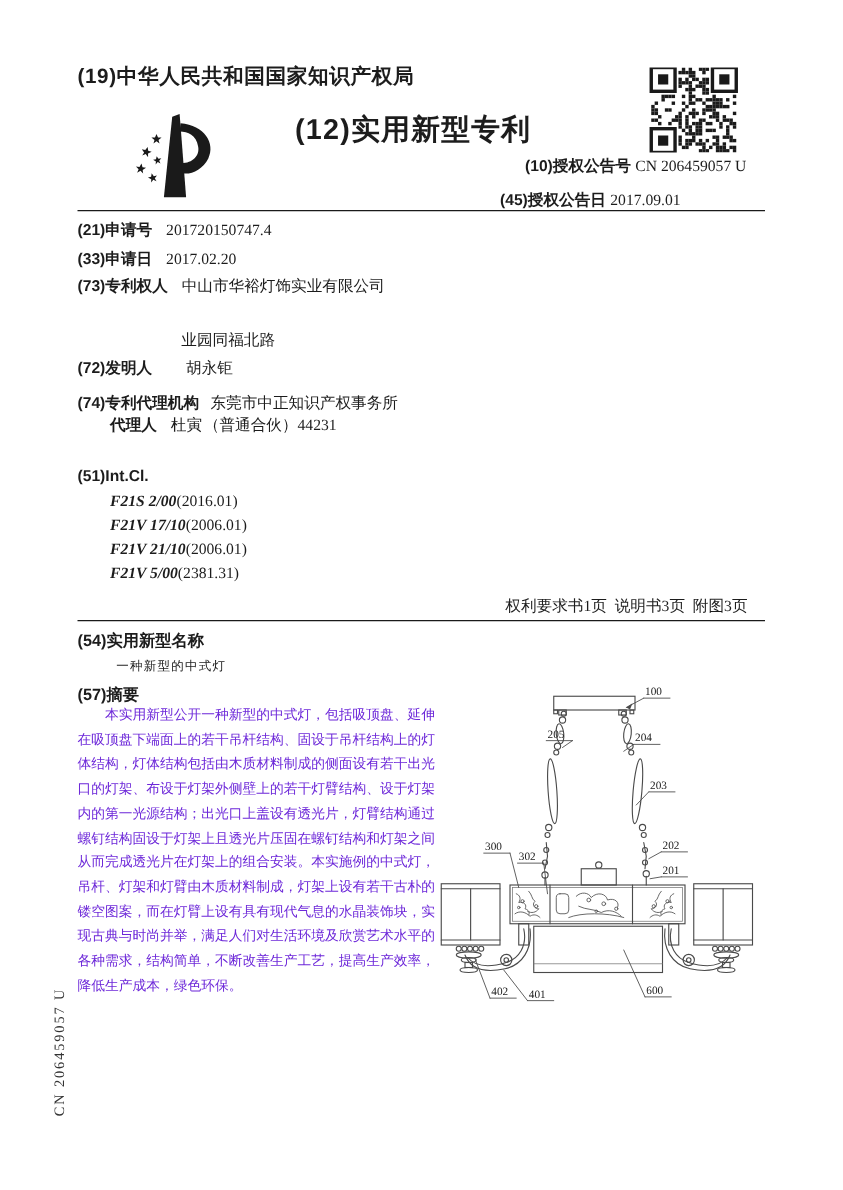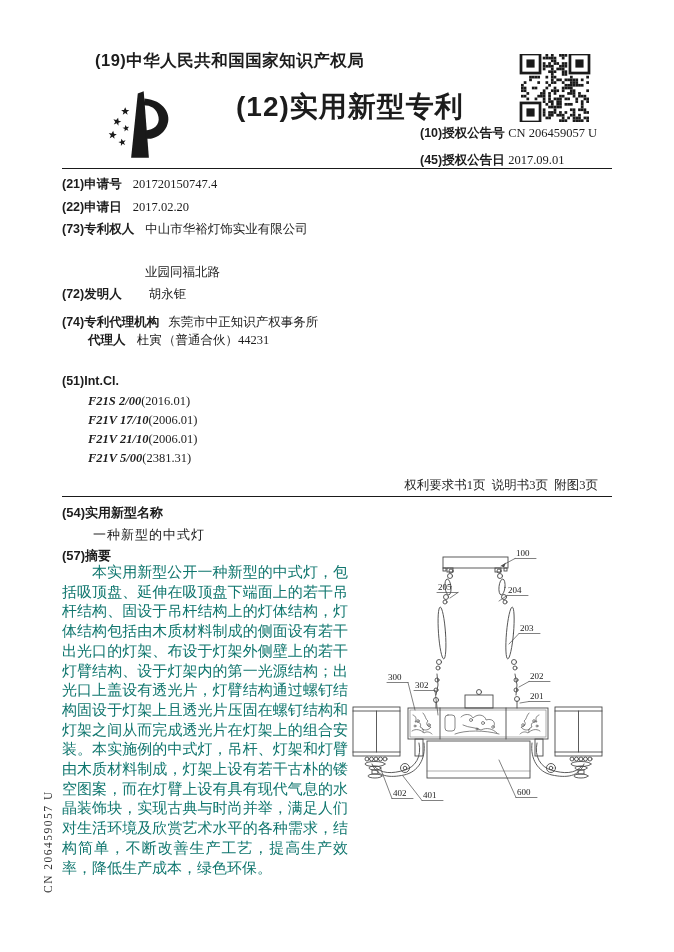--- a/index.html
+++ b/index.html
@@ -3,36 +3,36 @@
 <meta charset="utf-8">
 <style>
   html,body{margin:0;padding:0;}
   body{
     width:674px;height:952px;background:#ffffff;position:relative;
     font-family:"Liberation Serif","DejaVu Serif",serif;color:#1c1c1c;
   }
   .page{position:absolute;inset:0;overflow:hidden;background:#fff;}
   .abs{position:absolute;}
   .sans{font-family:"Liberation Sans","DejaVu Sans",sans-serif;font-weight:bold;}
-  .office{left:62px;top:50px;font-size:16.5px;letter-spacing:0.5px;margin-left:33px;}
-  .doc-type{left:236px;top:88px;font-size:28px;letter-spacing:1px;}
+  .office{left:62px;top:50px;font-size:16.5px;letter-spacing:0.5px;}
+  .doc-type{left:236px;top:88px;font-size:23px;letter-spacing:1px;}
   .logo{left:103px;top:86px;width:74px;height:80px;}
   .qr{left:519px;top:54px;width:72px;height:68px;}
   .pub-row{font-size:12.5px;white-space:nowrap;}
   .pub-row .v{font-family:"Liberation Serif","DejaVu Serif",serif;font-weight:normal;}
   .rule{left:62px;width:550px;height:0;border-top:1.8px solid #1a1a1a;}
   .field{font-size:12.5px;white-space:nowrap;}
   .field .lab{font-family:"Liberation Sans","DejaVu Sans",sans-serif;font-weight:bold;margin-top:40px;}
   .ipc-code{font-style:italic;font-weight:bold;}
   .pages-info{font-size:12.5px;white-space:pre;}
   .sec-label{font-size:13px;}
-  .invention-title{font-size:13px;letter-spacing:1px;}
+  .invention-title{font-size:10px;letter-spacing:1px;}
   .abstract{
-    left:62px;top:563px;width:286px;font-size:15px;line-height:19.7px;
-    text-align:justify;text-indent:2em;color:#0f766e;
+    left:62px;top:563px;width:286px;font-size:11px;line-height:19.7px;
+    text-align:justify;text-indent:2em;color:#6d28d9;
   }
   .figure{left:343px;top:545px;width:322px;height:290px;}
   .side-code{
     left:42px;top:893px;transform:rotate(-90deg);transform-origin:0 0;
     font-size:11.5px;letter-spacing:1.5px;white-space:nowrap;color:#333;
   }
   svg text.fl{font-family:"Liberation Serif","DejaVu Serif",serif;font-size:9px;fill:#222;}
 </style>
 </head>
 <body>
@@ -260,34 +260,34 @@
         <rect x="60" y="6" width="9" height="9"></rect>
         <rect x="0" y="54" width="21" height="21" fill="none" stroke="#1a1a1a" stroke-width="3"></rect>
         <rect x="6" y="60" width="9" height="9"></rect>
       </g>
   </svg>
 
   <div class="abs sans pub-row" style="left:420px;top:125px;">
     <span>(10)授权公告号</span>
     <span class="v">CN 206459057 U</span>
   </div>
-  <div class="abs sans pub-row" style="left:420px;top:152px;">
+  <div class="abs sans pub-row" style="left:400px;top:152px;">
     <span>(45)授权公告日</span>
     <span class="v">2017.09.01</span>
   </div>
 
   <div class="abs rule" style="top:168px;"></div>
 
   <div class="abs field" style="left:62px;top:176px;">
     <span class="lab">(21)申请号</span>
     <span style="margin-left:8px;">201720150747.4</span>
   </div>
 
   <div class="abs field" style="left:62px;top:199px;">
-    <span class="lab">(22)申请日</span>
+    <span class="lab">(33)申请日</span>
     <span style="margin-left:8px;">2017.02.20</span>
   </div>
 
   <div class="abs field" style="left:62px;top:221px;">
     <span class="lab">(73)专利权人</span>
     <span style="margin-left:8px;">中山市华裕灯饰实业有限公司</span>
   </div>
   <div class="abs field" style="left:145px;top:264px;">业园同福北路</div>
 
   <div class="abs field" style="left:62px;top:286px;">

